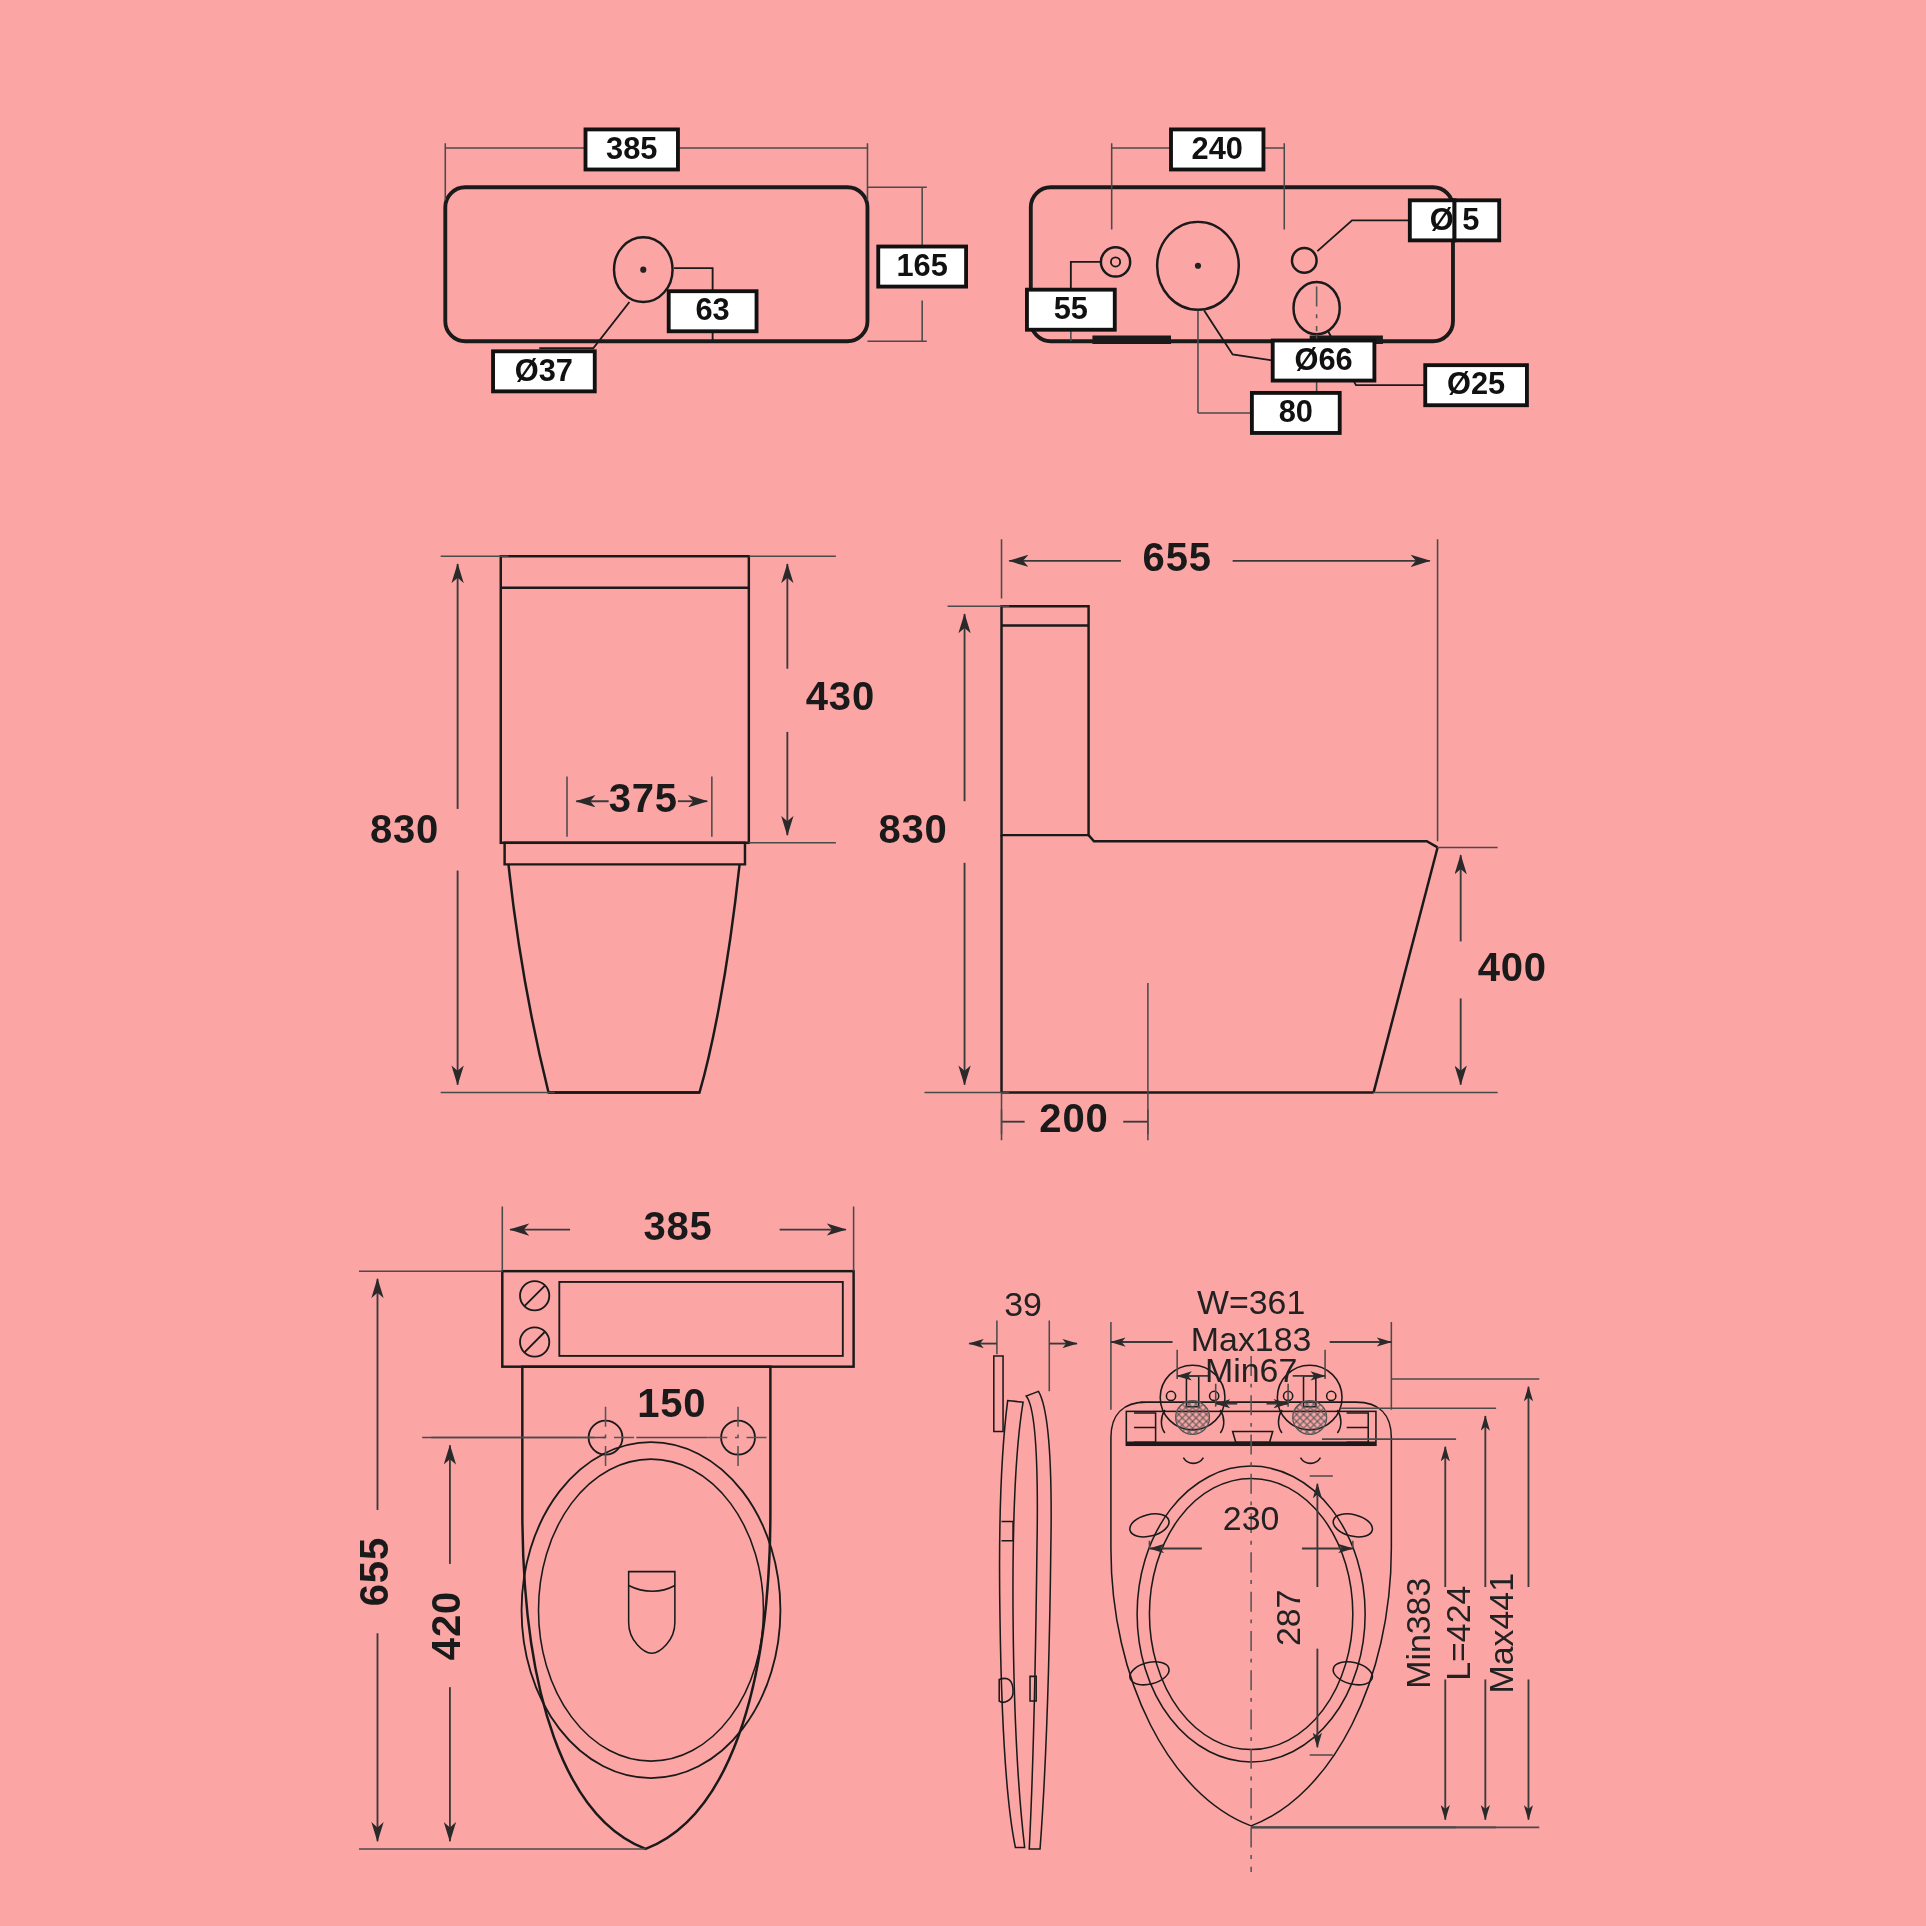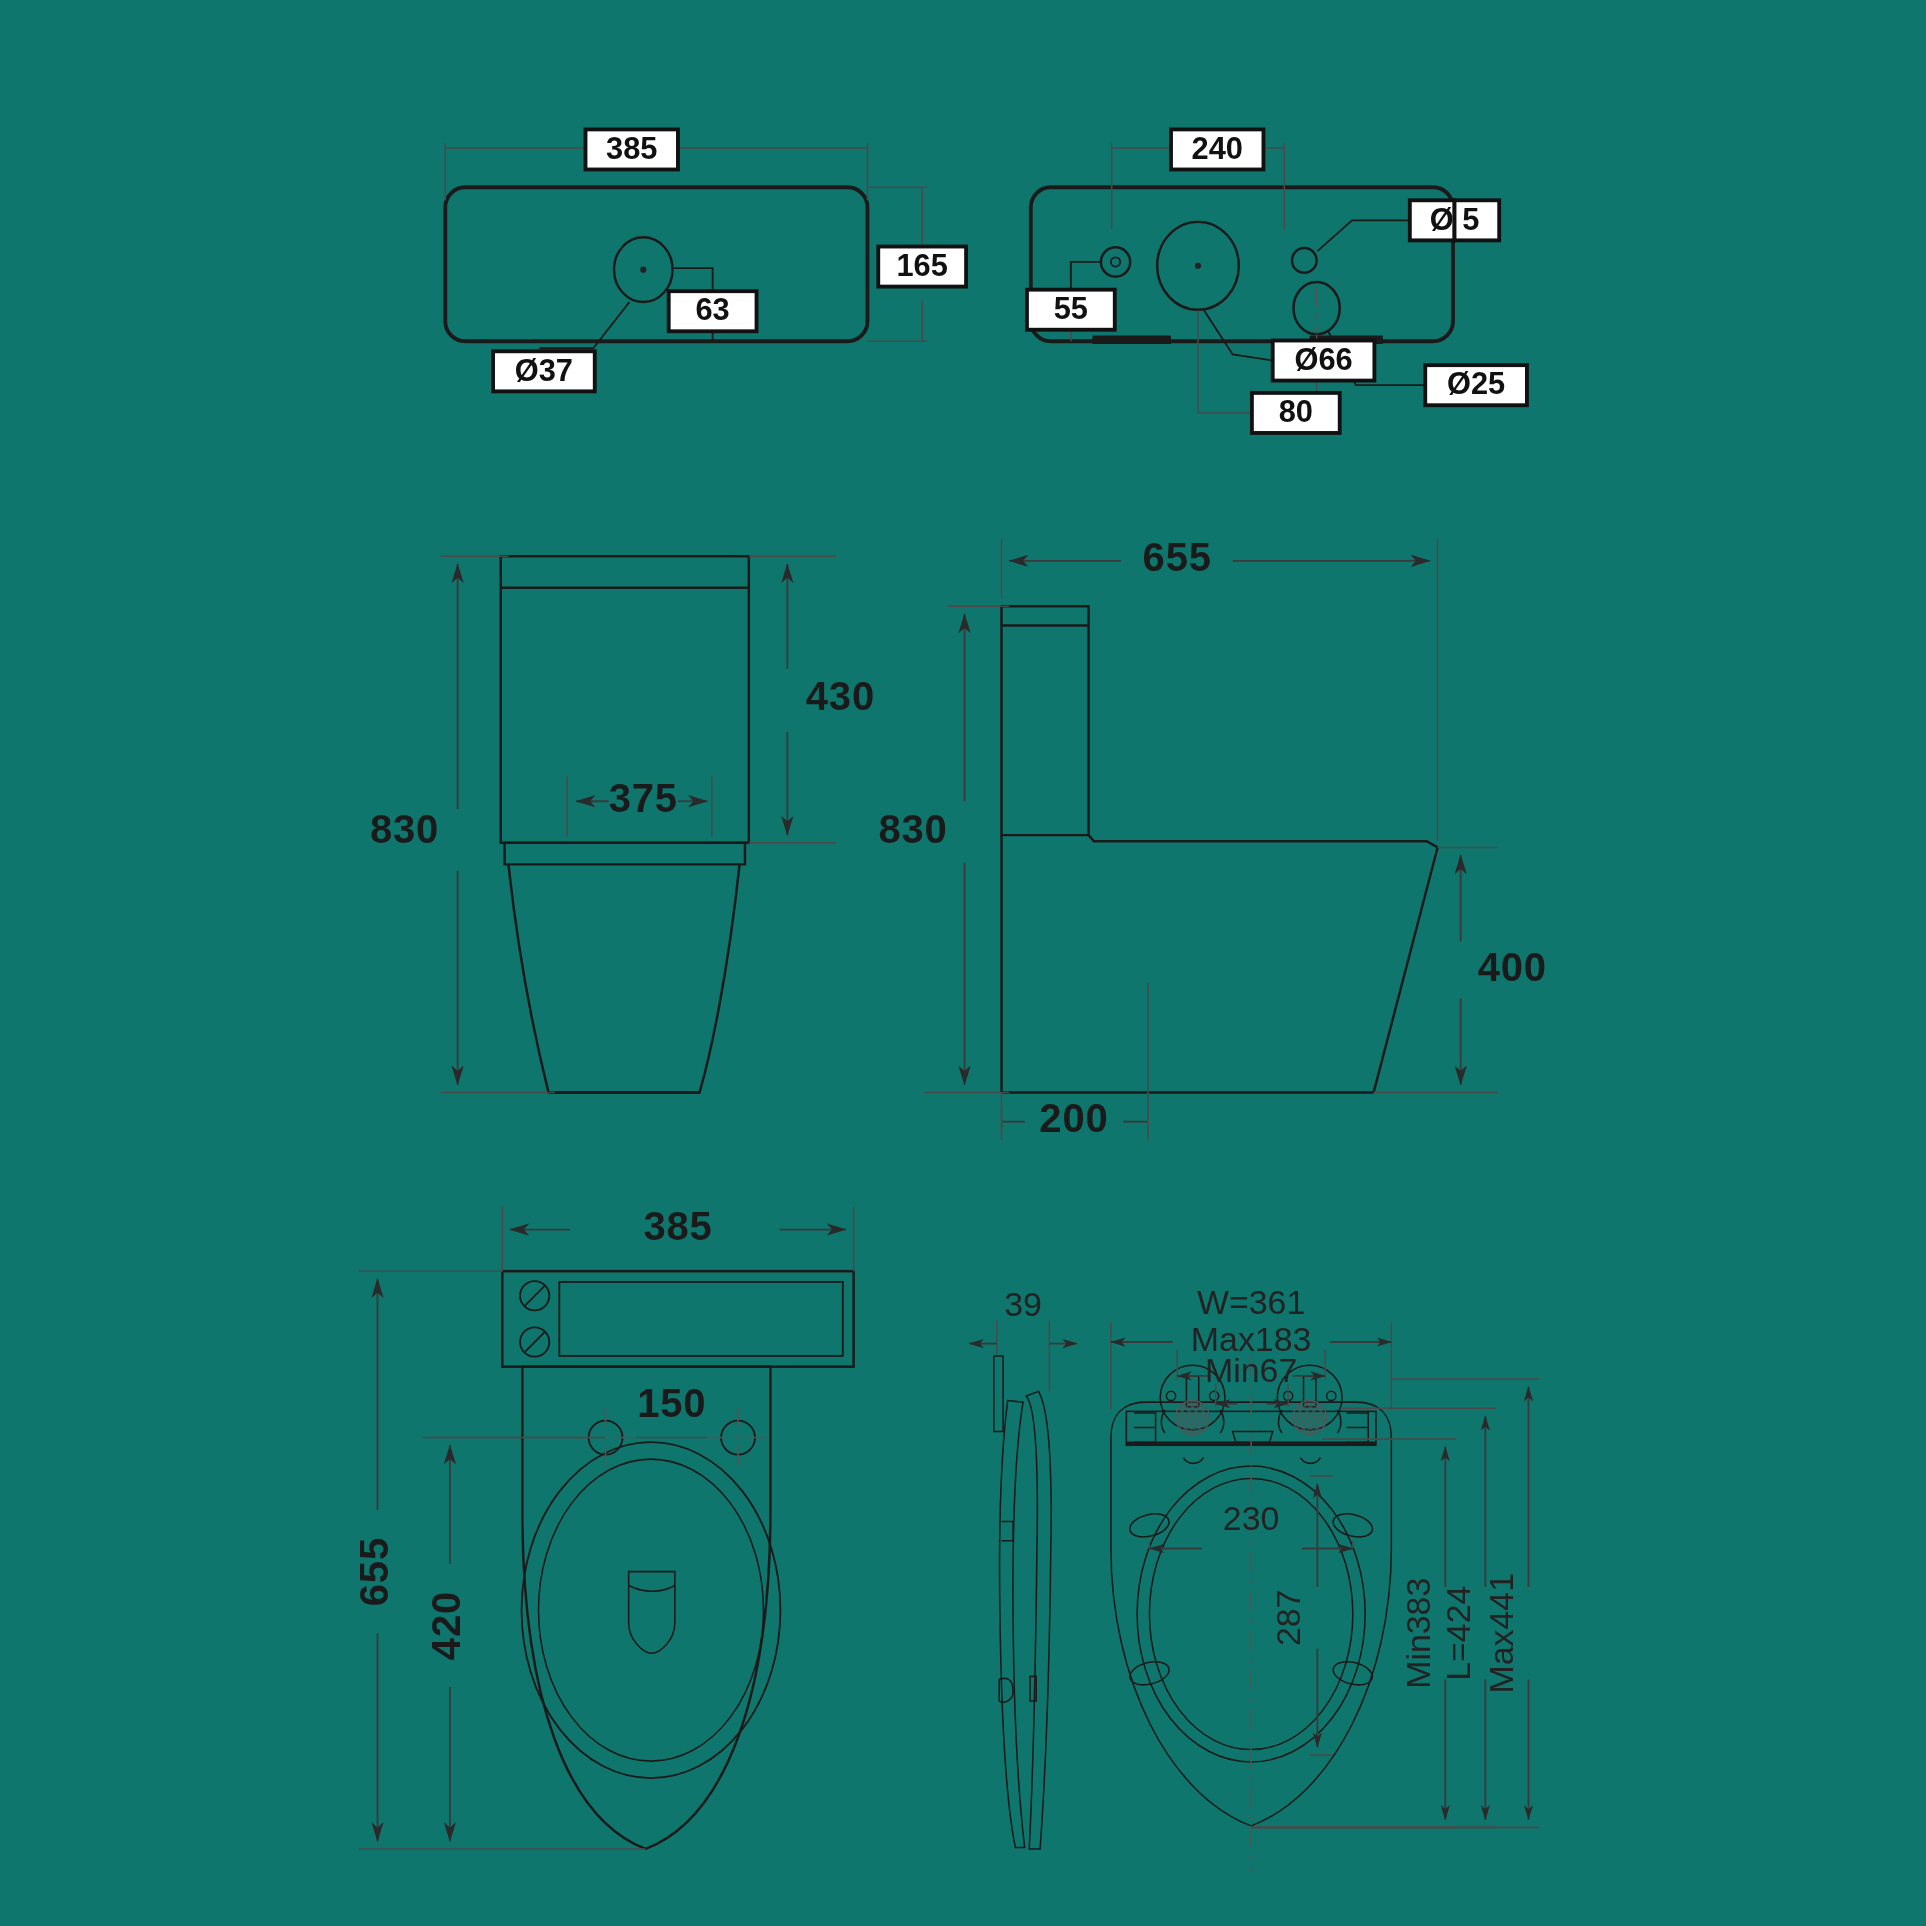--- a/index.html
+++ b/index.html
@@ -2,21 +2,21 @@
 <html style="font-size:12.3px"><head>
 <meta charset="utf-8">
 <title>Toilet Technical Drawing</title>
 <style>
   html,body{margin:0;padding:0;background:#ffffff;}
   body{
     width:1926px;height:1926px;
     font-family:"Liberation Sans", sans-serif;
     overflow:hidden;
   }
-  #sheet{position:relative;width:1926px;height:1926px;background:#0f766e;}
+  #sheet{position:relative;width:1926px;height:1926px;background:#fca5a5;}
   svg{display:block;}
   .ln{stroke:#1a1a1a;fill:none;}
   .thick{stroke-width:5;}
   .med{stroke-width:3.2;}
   .thin{stroke-width:2.4;}
   .hair{stroke-width:2;}
   .dim{stroke:#3a3a3a;stroke-width:2.4;fill:none;}
   .dimthin{stroke:#4a4a4a;stroke-width:2;fill:none;}
   .center{stroke:#555;stroke-width:2;stroke-dasharray:26 10 5 10;fill:none;}
   .arrow{fill:#2a2a2a;stroke:none;}

